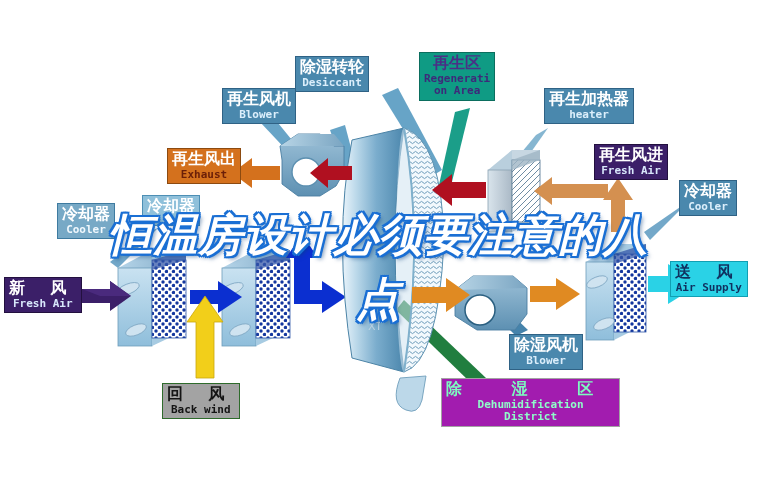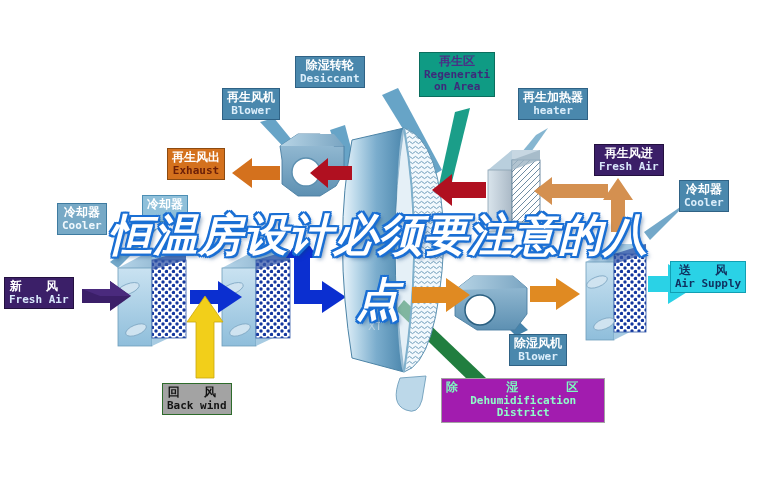--- a/index.html
+++ b/index.html
@@ -35,21 +35,21 @@
     text-align: center;
     line-height: 1.05;
     padding: 2px 4px 3px 4px;
     white-space: nowrap;
     z-index: 30;
   }
   .label-cn {
     display: block;
     font-family: "DejaVu Sans", sans-serif;
     font-weight: bold;
-    font-size: 12px;
+    font-size: 16px;
     letter-spacing: 0px;
   }
   .label-en {
     display: block;
     font-family: "DejaVu Sans Mono", "Liberation Mono", monospace;
     font-size: 11px;
     font-weight: bold;
     letter-spacing: 0px;
     margin-top: 1px;
   }
@@ -346,21 +346,21 @@
     <span class="label-cn">再生风机</span>
     <span class="label-en">Blower</span>
   </div>
 
   <div class="label-box st-teal" style="left:419px; top:52px;">
     <span class="label-cn">再生区</span>
     <span class="label-en">Regenerati</span>
     <span class="label-en">on Area</span>
   </div>
 
-  <div class="label-box st-steelblue" style="left:518px; top:88px;">
+  <div class="label-box st-steelblue" style="left:544px; top:88px;">
     <span class="label-cn">再生加热器</span>
     <span class="label-en">heater</span>
   </div>
 
   <div class="label-box st-purple" style="left:594px; top:144px;">
     <span class="label-cn">再生风进</span>
     <span class="label-en">Fresh Air</span>
   </div>
 
   <div class="label-box st-steelblue" style="left:679px; top:180px;">

